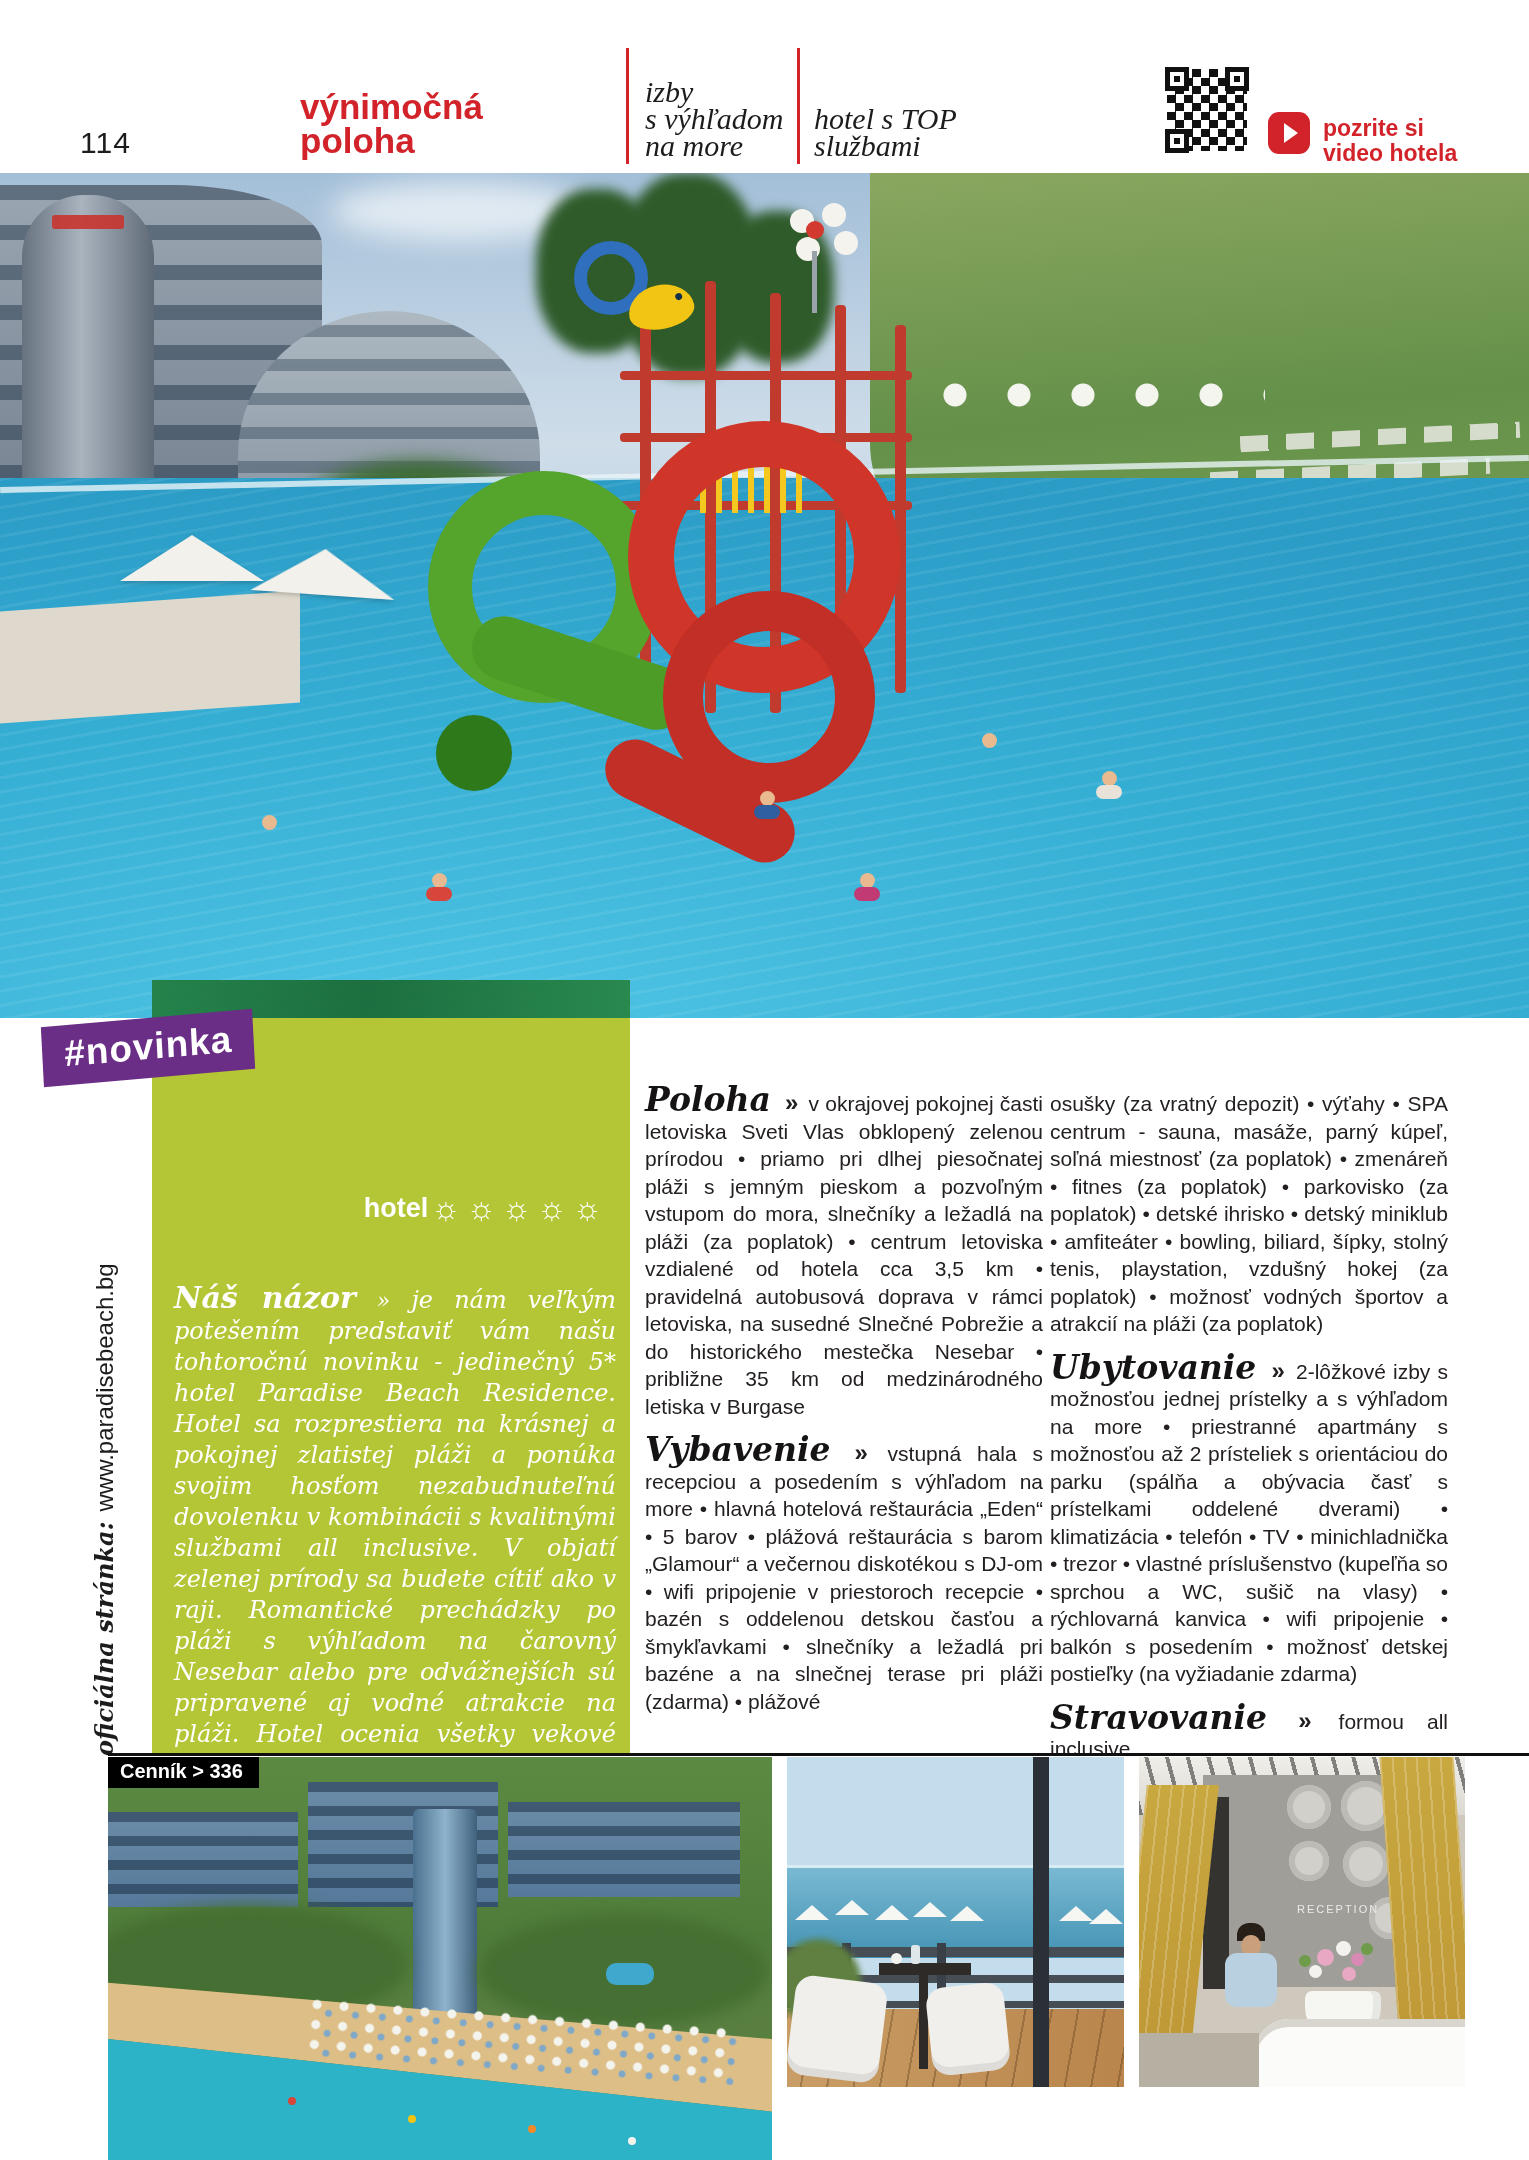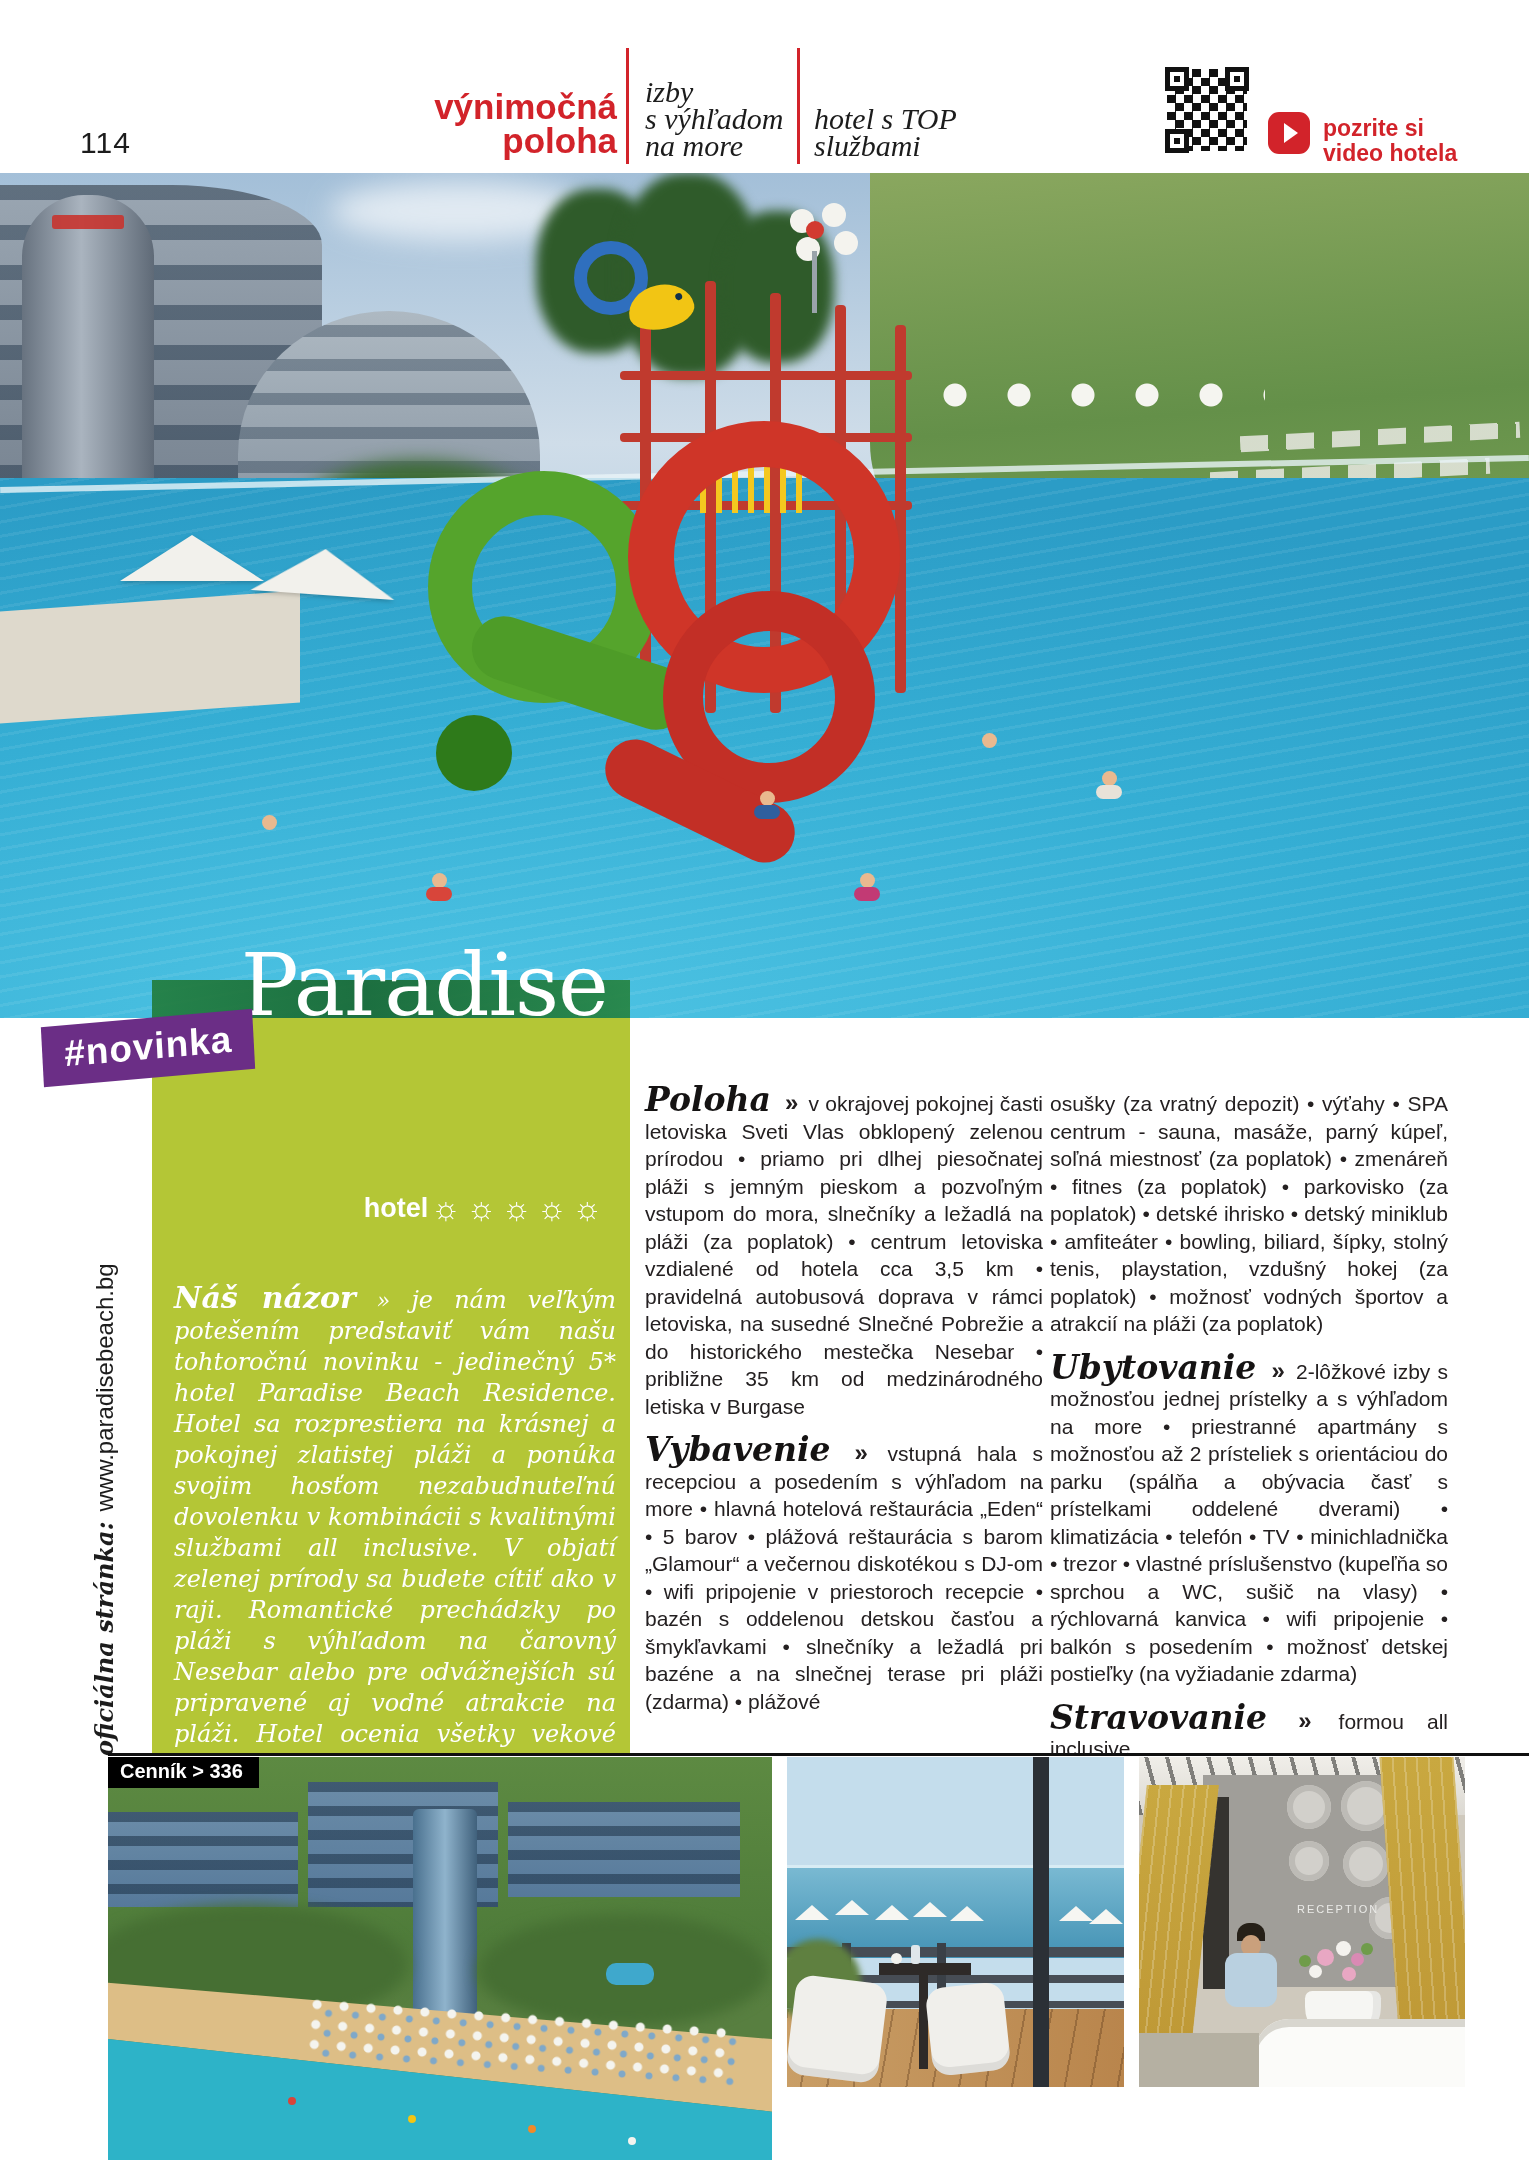--- a/index.html
+++ b/index.html
@@ -4,21 +4,21 @@
 <style>
   html,body{margin:0;padding:0;}
   body{
     position:relative;width:1529px;height:2160px;background:#ffffff;
     font-family:"Liberation Sans",sans-serif;color:#262222;overflow:hidden;
   }
   .abs{position:absolute;}
 
   
   .page-num{left:80px;top:126px;font-size:30px;color:#1c1c1c;letter-spacing:1px;}
-  .badge-red{left:307px;top:90px;width:310px;text-align:right;color:#d2232a;
+  .badge-red{left:300px;top:90px;width:310px;color:#d2232a;
     font-weight:bold;font-size:35px;line-height:34px;}
   .hdr-div{width:3px;height:116px;background:#d2232a;top:48px;}
   .hdr-div1{left:626px;}
   .hdr-div2{left:797px;}
   .badge-serif{font-family:"Liberation Serif",serif;font-style:italic;
     font-size:30px;line-height:27px;color:#1c1c1c;}
   .badge-rooms{left:645px;top:78px;}
   .badge-serv{left:814px;top:105px;}
   .qr{left:1162px;top:64px;width:90px;height:92px;background:#fff;border:3px solid #fff;
     box-sizing:border-box;}
@@ -282,21 +282,20 @@
   <div class="abs swimmer-body" style="left:1096px;top:612px;background:#e8e2d8;"></div>
   <div class="abs swimmer-head" style="left:262px;top:642px;"></div>
   <div class="abs swimmer-head" style="left:860px;top:700px;"></div>
   <div class="abs swimmer-body" style="left:854px;top:714px;background:#c23a74;"></div>
 </div>
 
 <div class="abs dark-band"></div>
 <div class="abs green-box"></div>
 
 <div class="abs title">
-  <div>Paradise</div>
 </div>
 <div class="abs cat">
   <span class="cat-label">hotel</span><span class="cat-suns">☼☼☼☼☼</span>
 </div>
 <div class="abs ribbon">#novinka</div>
 
 <p class="abs opinion">
   <span class="op-h">Náš názor</span>
   <span class="op-arrow">»</span>
   <span>je nám veľkým potešením predstaviť vám našu tohtoročnú novinku - jedinečný 5* hotel Paradise Beach Residence. Hotel sa rozprestiera na krásnej a pokojnej zlatistej pláži a ponúka svojim hosťom nezabudnuteľnú dovolenku v kombinácii s kvalitnými službami all inclusive. V objatí zelenej prírody sa budete cítiť ako v raji. Romantické prechádzky po pláži s výhľadom na čarovný Nesebar alebo pre odvážnejších sú pripravené aj vodné atrakcie na pláži. Hotel ocenia všetky vekové kategórie a je ideálnym miestom aj pre rodiny s deťmi.</span>

